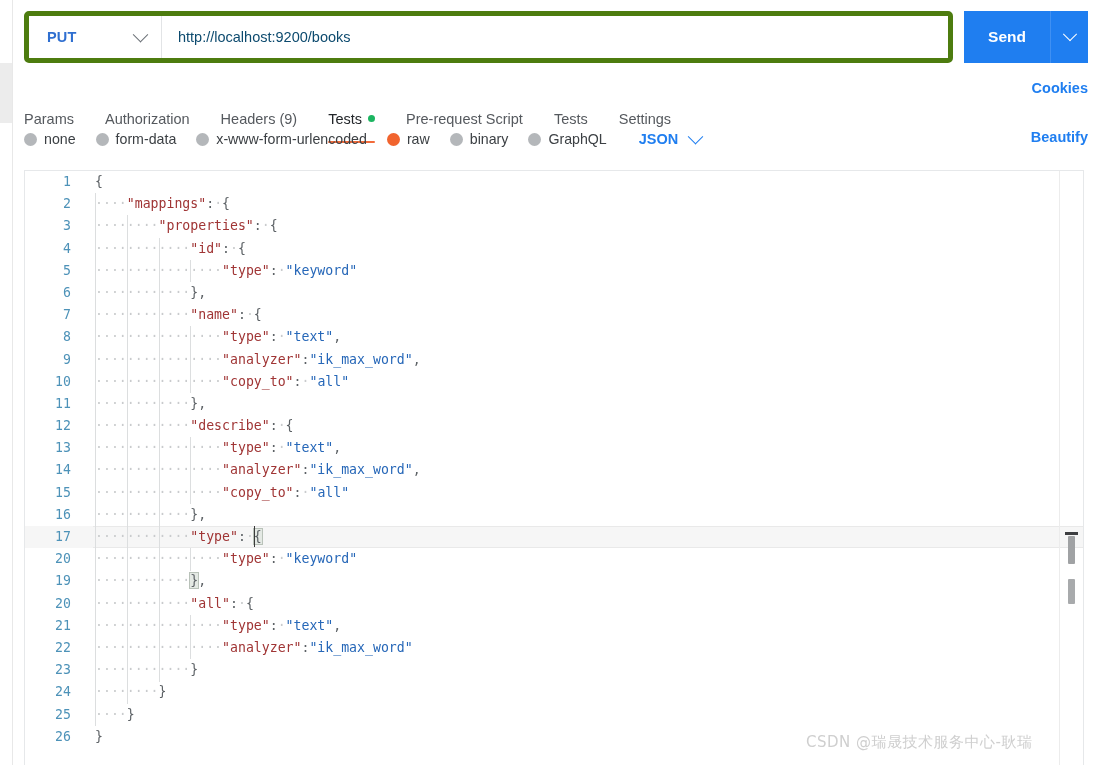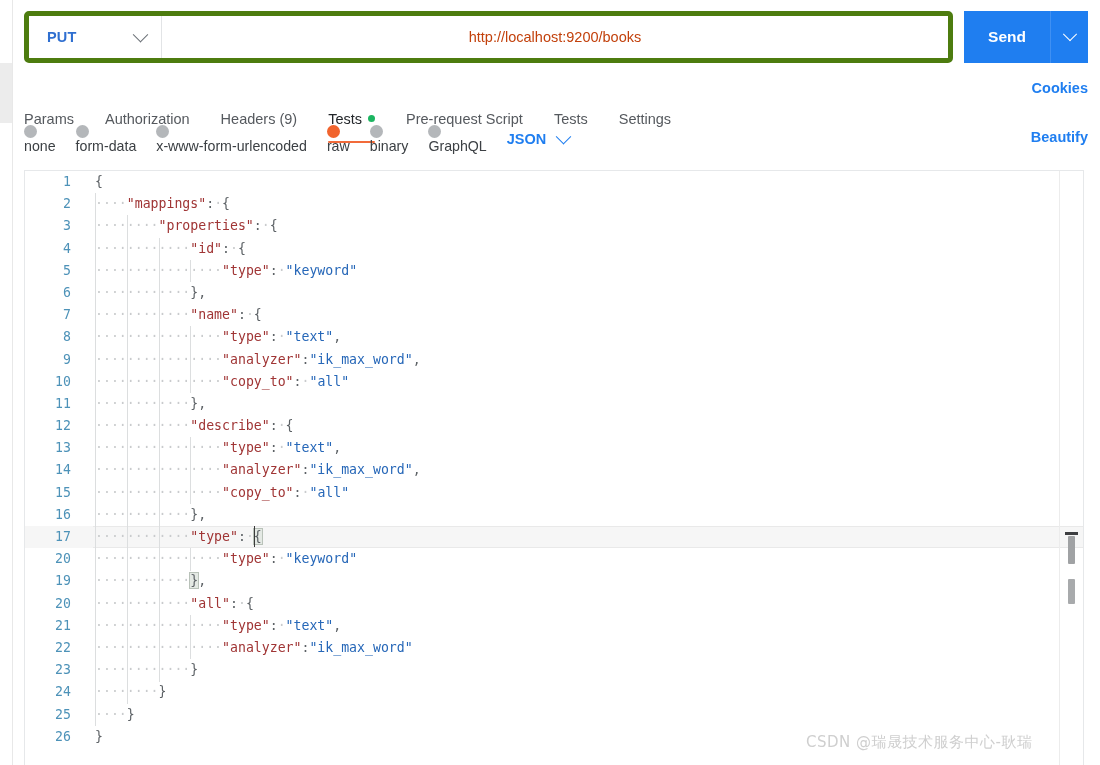--- a/index.html
+++ b/index.html
@@ -71,25 +71,24 @@
   .chev {
     width: 11px; height: 11px;
     border-right: 1.6px solid #6b7177;
     border-bottom: 1.6px solid #6b7177;
     transform: rotate(45deg) translate(-2px,-2px);
   }
   .url-text {
     flex: 1;
     padding: 0 16px;
     font-size: 14.5px;
-    color: #c2410c;
+    color: #0c4a6e;
     white-space: nowrap;
     overflow: hidden;
     cursor: text;
-    text-align: center;
   }
 
   .send-wrap {
     display: flex;
     width: 124px;
     height: 52px;
     border-radius: 0;
     overflow: hidden;
   }
   .send-btn {
@@ -170,41 +169,42 @@
   
   .bodytype-row {
     position: absolute;
     left: 24px; top: 124px;
     width: 1064px; height: 30px;
     display: flex;
     align-items: center;
   }
   .radio-opt {
     display: flex;
+    align-items: center;
     margin-right: 20px;
     cursor: pointer;
     white-space: nowrap;
-    flex-direction: column;
   }
   .radio-dot {
     width: 13px; height: 13px;
     border-radius: 50%;
     background: #b4b7ba;
     margin-right: 7px;
     flex: none;
   }
   .radio-opt.selected .radio-dot { background: #f1642e; }
   .radio-label {
     font-size: 14.2px;
     color: #3c4044;
   }
   .format-select {
     display: flex;
     align-items: center;
     gap: 12px;
+    margin-left: 12px;
     cursor: pointer;
   }
   .format-select .fmt-label {
     font-size: 14.5px;
     color: #1f7ef0;
     font-weight: bold;
   }
   .format-select .chev { border-color: #1f7ef0; }
   .beautify-link {
     position: absolute;

